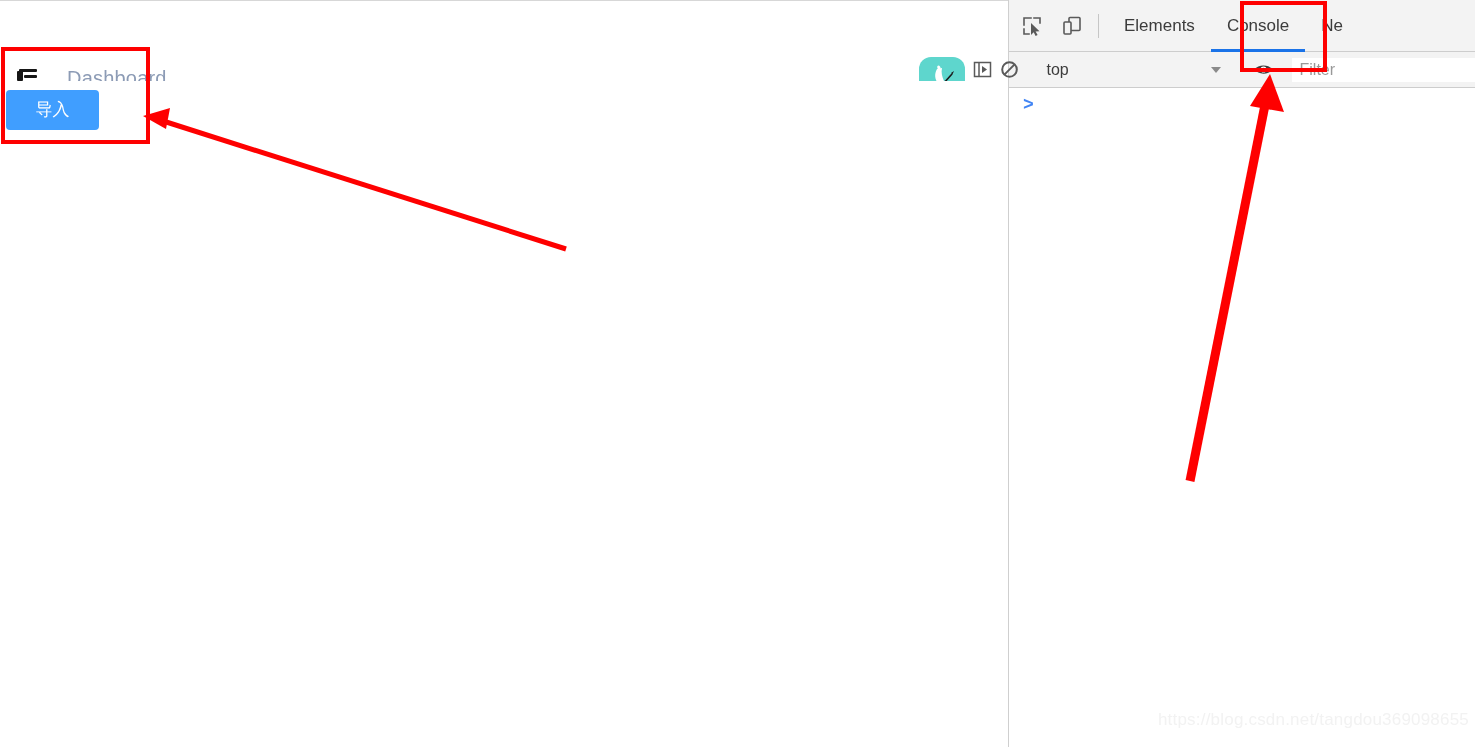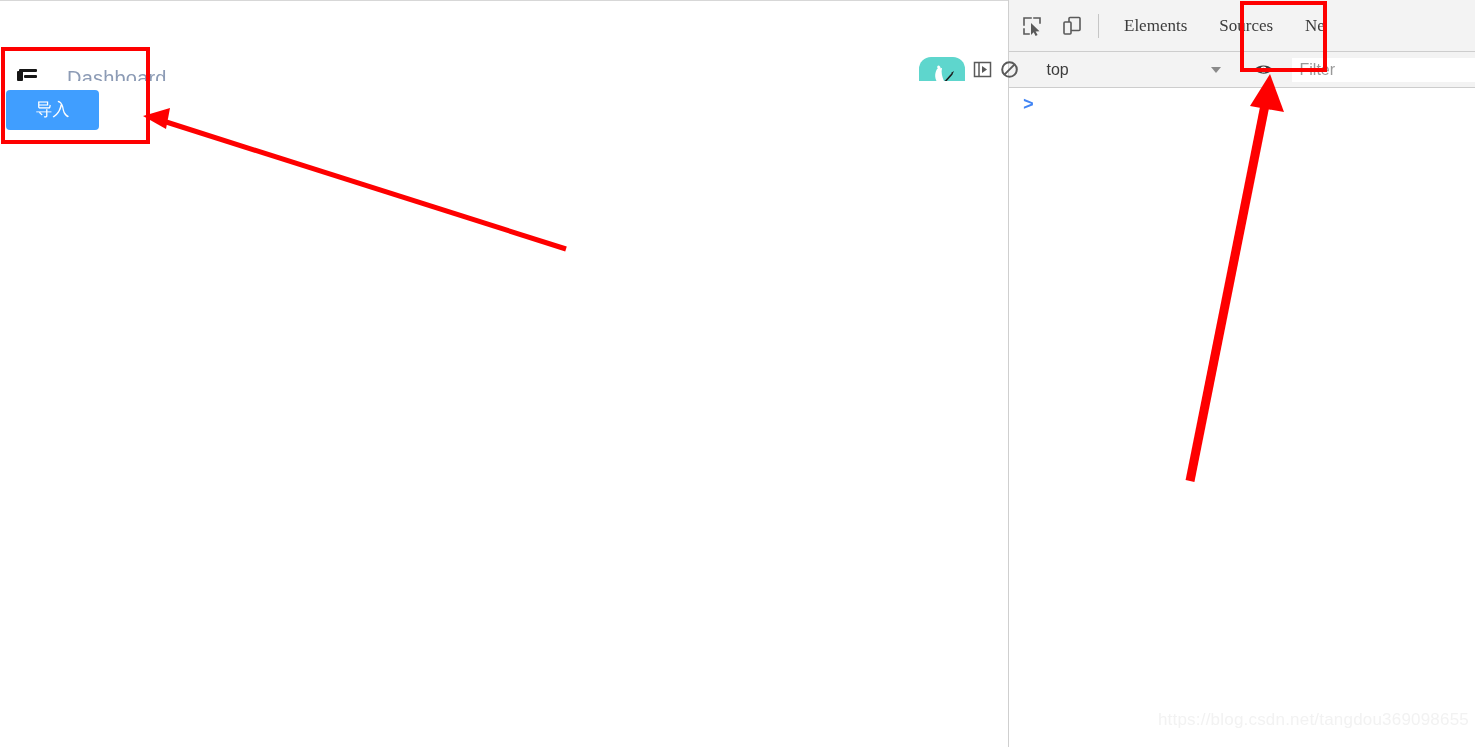--- a/index.html
+++ b/index.html
@@ -124,21 +124,20 @@
     border-left: 1px solid #cfcfcf;
   }
   .dt-tabbar {
     position: absolute;
     left: 0; top: 0;
     width: 467px; height: 52px;
     background: #f3f3f3;
     border-bottom: 1px solid #cdcdcd;
     display: flex;
     align-items: center;
-    font-family: Liberation Serif, serif;
   }
   .dt-icon-btn {
     width: 34px; height: 34px;
     margin-left: 6px;
     display: flex;
     align-items: center;
     justify-content: center;
     cursor: pointer;
     border-radius: 3px;
   }
@@ -317,21 +316,21 @@
       <div class="dt-icon-btn">
         <svg width="22" height="22" viewBox="0 0 22 22" aria-hidden="true">
           <rect x="8" y="2.5" width="11" height="13" rx="1" stroke="#5a5a5a" stroke-width="1.6" fill="none"></rect>
           <rect x="3" y="7" width="7" height="12" rx="1" stroke="#5a5a5a" stroke-width="1.6" fill="#f3f3f3"></rect>
         </svg>
       </div>
 
       <div class="vdiv"></div>
 
       <div class="dt-tab">Elements</div>
-      <div class="dt-tab">Sources</div>
+      <div class="dt-tab active">Console</div>
       <div class="dt-tab">Ne</div>
     </div>
 
     <div class="dt-filterbar">
 
       <div class="dt-sm-btn">
         <svg width="19" height="19" viewBox="0 0 19 19" aria-hidden="true">
           <rect x="1.5" y="2.5" width="16" height="14" stroke="#5a5a5a" stroke-width="1.5" fill="none"></rect>
           <line x1="6" y1="2.5" x2="6" y2="16.5" stroke="#5a5a5a" stroke-width="1.5"></line>
           <path d="M9 6 L14 9.5 L9 13 Z" fill="#5a5a5a"></path>

